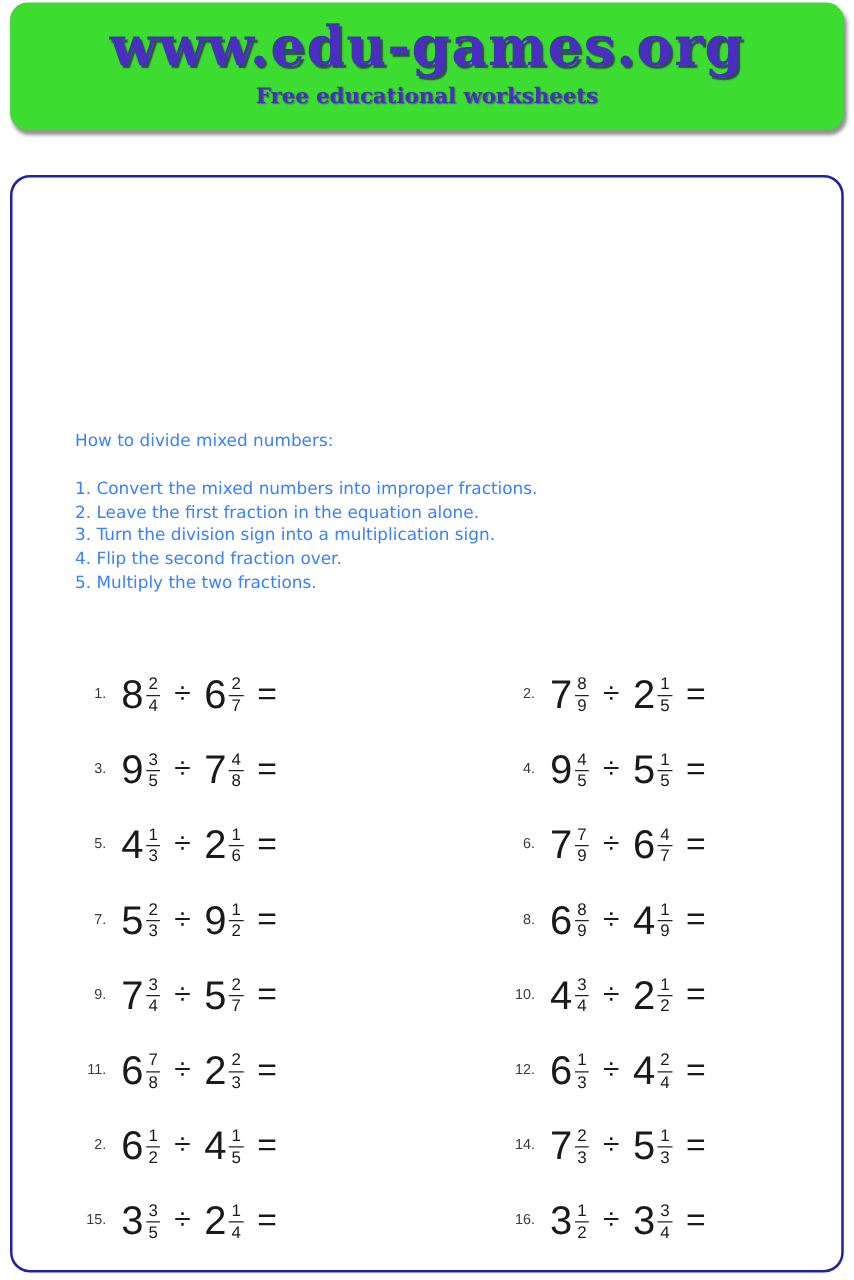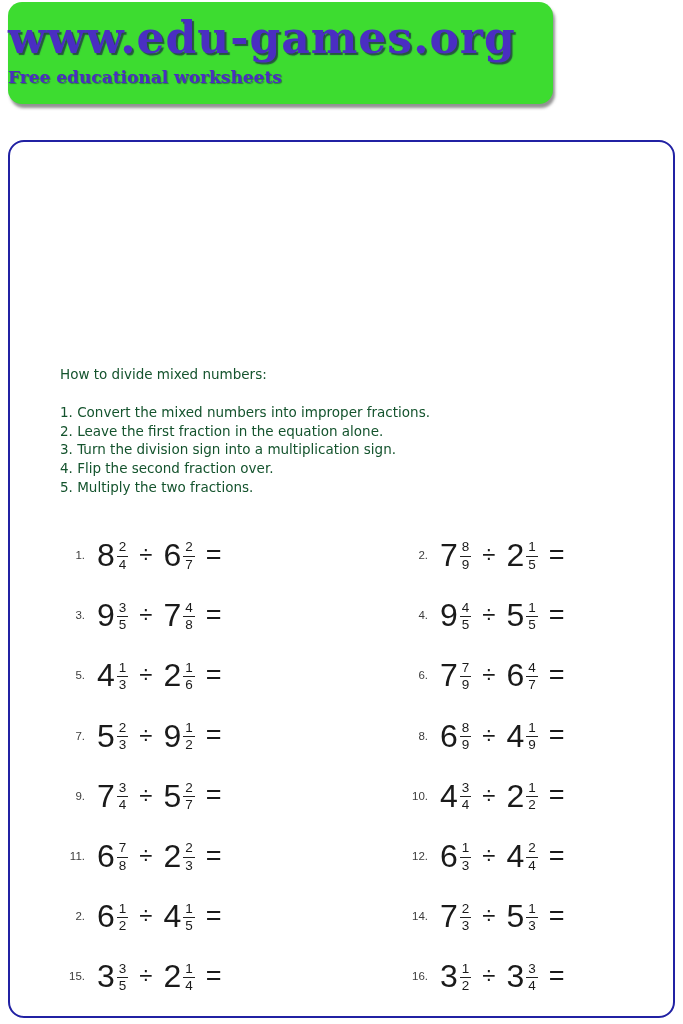--- a/index.html
+++ b/index.html
@@ -9,24 +9,25 @@
     --navy:#2121a3;
     --ink:#1a1a1a;
   }
   *{box-sizing:border-box;margin:0;padding:0;}
   html,body{width:683px;height:1024px;background:#ffffff;overflow:hidden;
     font-family:"Liberation Sans",sans-serif;}
   .page{position:relative;width:683px;height:1024px;background:#fff;}
 
   
   .site-header{
-    position:absolute;left:8px;top:2px;width:545px;height:102px;
+    position:absolute;left:8px;top:2px;width:667px;height:102px;
     background:var(--header-bg);
     border-radius:14px;
     box-shadow:2px 4px 3px rgba(110,110,110,0.75);
+    text-align:center;
   }
   .site-title{
     margin-top:10px;
     font-family:"DejaVu Serif",serif;
     font-weight:bold;
     font-size:44px;
     letter-spacing:1px;
     color:var(--header-text);
     text-shadow:2px 2px 1px rgba(25,12,70,0.65);
   }
@@ -58,22 +59,21 @@
     white-space:nowrap;
     z-index:3;
   }
 
   
   .instructions{
     position:absolute;left:50px;top:202px;width:560px;
     font-family:"DejaVu Sans",sans-serif;
     font-size:13.5px;
     line-height:18.8px;
-    color:#14532d;
-    margin-top:21px;
+    color:#3b82f6;
   }
   .instructions-heading{margin-bottom:19px;}
 
   
   .problems{
     position:absolute;left:47px;top:383px;width:600px;
     display:grid;
     grid-template-columns:343px 257px;
     grid-auto-rows:60.2px;
     align-items:center;

